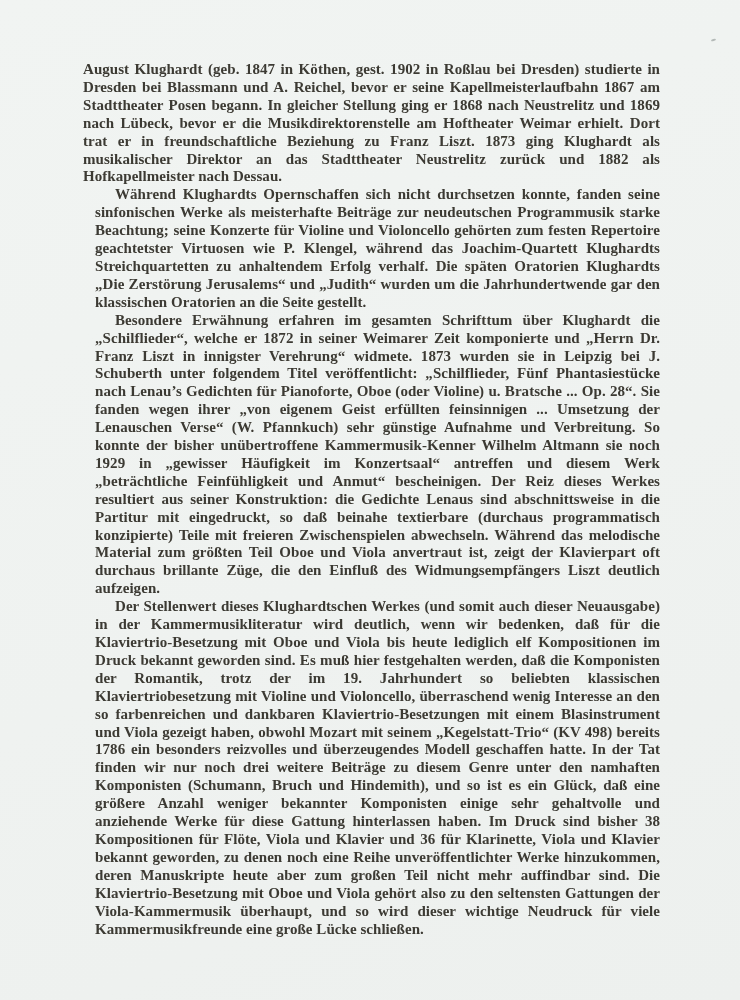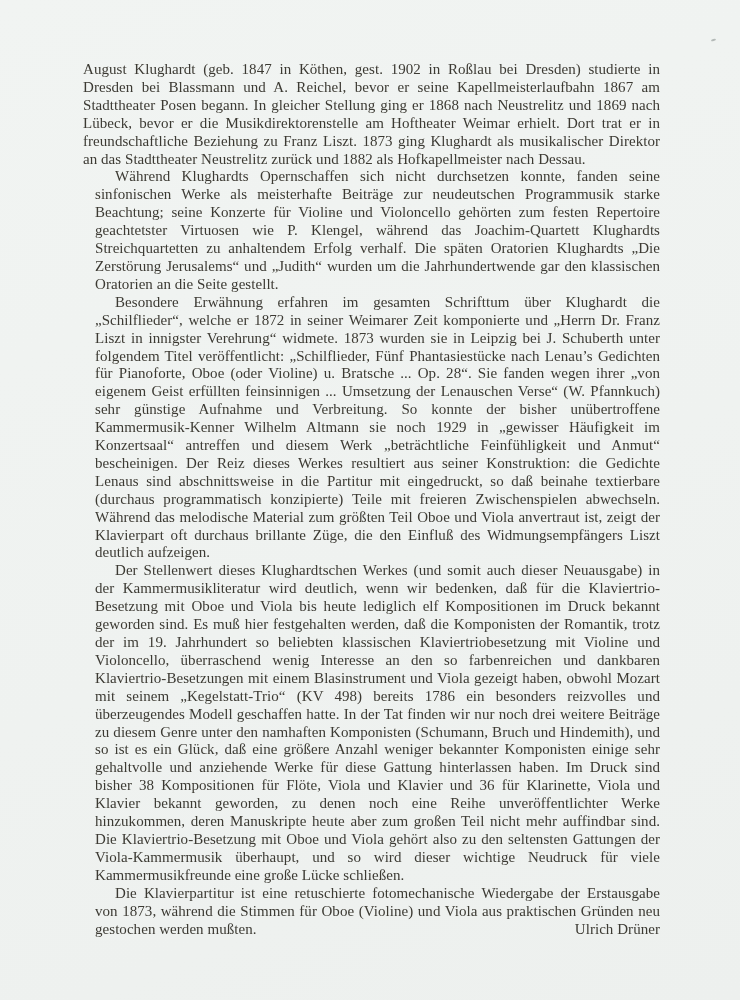--- a/index.html
+++ b/index.html
@@ -29,20 +29,21 @@
     width: 577px;
     color: var(--ink);
     font-size: 15px;
     line-height: 17.9px;
     text-align: justify;
     letter-spacing: 0.05px;
   }
   .text-block p {
     margin: 0;
     padding: 0;
+    font-weight: bold;
   }
   .text-block p.indent {
     text-indent: 20px;
     margin-left: 12px;
   }
   .para-closing {
     position: relative;
   }
   .signature {
     position: absolute;
@@ -76,16 +77,15 @@
 <div class="page">
 
   <div class="speck speck-a"></div>
   <div class="speck speck-b"></div>
 
   <div class="text-block">
     <p>August Klughardt (geb. 1847 in Köthen, gest. 1902 in Roßlau bei Dresden) studierte in Dresden bei Blassmann und A. Reichel, bevor er seine Kapellmeisterlaufbahn 1867 am Stadttheater Posen begann. In gleicher Stellung ging er 1868 nach Neustrelitz und 1869 nach Lübeck, bevor er die Musikdirektorenstelle am Hoftheater Weimar erhielt. Dort trat er in freundschaftliche Beziehung zu Franz Liszt. 1873 ging Klughardt als musikalischer Direktor an das Stadttheater Neustrelitz zurück und 1882 als Hofkapellmeister nach Dessau.</p>
     <p class="indent">Während Klughardts Opernschaffen sich nicht durchsetzen konnte, fanden seine sinfonischen Werke als meisterhafte Beiträge zur neudeutschen Programmusik starke Beachtung; seine Konzerte für Violine und Violoncello gehörten zum festen Repertoire geachtetster Virtuosen wie P. Klengel, während das Joachim-Quartett Klughardts Streichquartetten zu anhaltendem Erfolg verhalf. Die späten Oratorien Klughardts „Die Zerstörung Jerusalems“ und „Judith“ wurden um die Jahrhundertwende gar den klassischen Oratorien an die Seite gestellt.</p>
     <p class="indent">Besondere Erwähnung erfahren im gesamten Schrifttum über Klughardt die „Schilflieder“, welche er 1872 in seiner Weimarer Zeit komponierte und „Herrn Dr. Franz Liszt in innigster Verehrung“ widmete. 1873 wurden sie in Leipzig bei J. Schuberth unter folgendem Titel veröffentlicht: „Schilflieder, Fünf Phantasiestücke nach Lenau’s Gedichten für Pianoforte, Oboe (oder Violine) u. Bratsche ... Op. 28“. Sie fanden wegen ihrer „von eigenem Geist erfüllten feinsinnigen ... Umsetzung der Lenauschen Verse“ (W. Pfannkuch) sehr günstige Aufnahme und Verbreitung. So konnte der bisher unübertroffene Kammermusik-Kenner Wilhelm Altmann sie noch 1929 in „gewisser Häufigkeit im Konzertsaal“ antreffen und diesem Werk „beträchtliche Feinfühligkeit und Anmut“ bescheinigen. Der Reiz dieses Werkes resultiert aus seiner Konstruktion: die Gedichte Lenaus sind abschnittsweise in die Partitur mit eingedruckt, so daß beinahe textierbare (durchaus programmatisch konzipierte) Teile mit freieren Zwischenspielen abwechseln. Während das melodische Material zum größten Teil Oboe und Viola anvertraut ist, zeigt der Klavierpart oft durchaus brillante Züge, die den Einfluß des Widmungsempfängers Liszt deutlich aufzeigen.</p>
     <p class="indent">Der Stellenwert dieses Klughardtschen Werkes (und somit auch dieser Neuausgabe) in der Kammermusikliteratur wird deutlich, wenn wir bedenken, daß für die Klaviertrio-Besetzung mit Oboe und Viola bis heute lediglich elf Kompositionen im Druck bekannt geworden sind. Es muß hier festgehalten werden, daß die Komponisten der Romantik, trotz der im 19. Jahrhundert so beliebten klassischen Klaviertriobesetzung mit Violine und Violoncello, überraschend wenig Interesse an den so farbenreichen und dankbaren Klaviertrio-Besetzungen mit einem Blasinstrument und Viola gezeigt haben, obwohl Mozart mit seinem „Kegelstatt-Trio“ (KV 498) bereits 1786 ein besonders reizvolles und überzeugendes Modell geschaffen hatte. In der Tat finden wir nur noch drei weitere Beiträge zu diesem Genre unter den namhaften Komponisten (Schumann, Bruch und Hindemith), und so ist es ein Glück, daß eine größere Anzahl weniger bekannter Komponisten einige sehr gehaltvolle und anziehende Werke für diese Gattung hinterlassen haben. Im Druck sind bisher 38 Kompositionen für Flöte, Viola und Klavier und 36 für Klarinette, Viola und Klavier bekannt geworden, zu denen noch eine Reihe unveröffentlichter Werke hinzukommen, deren Manuskripte heute aber zum großen Teil nicht mehr auffindbar sind. Die Klaviertrio-Besetzung mit Oboe und Viola gehört also zu den seltensten Gattungen der Viola-Kammermusik überhaupt, und so wird dieser wichtige Neudruck für viele Kammermusikfreunde eine große Lücke schließen.</p>
-    <p class="indent para-closing"><span>Die Klavierpartitur ist eine retuschierte fotomechanische Wiedergabe der Erstausgabe von 1873, während die Stimmen für Oboe (Violine) und Viola aus praktischen Gründen neu gestochen werden mußten.</span><span class="signature">Ulrich Drüner</span></p>
   </div>
 
 </div>
 
 </body></html>

